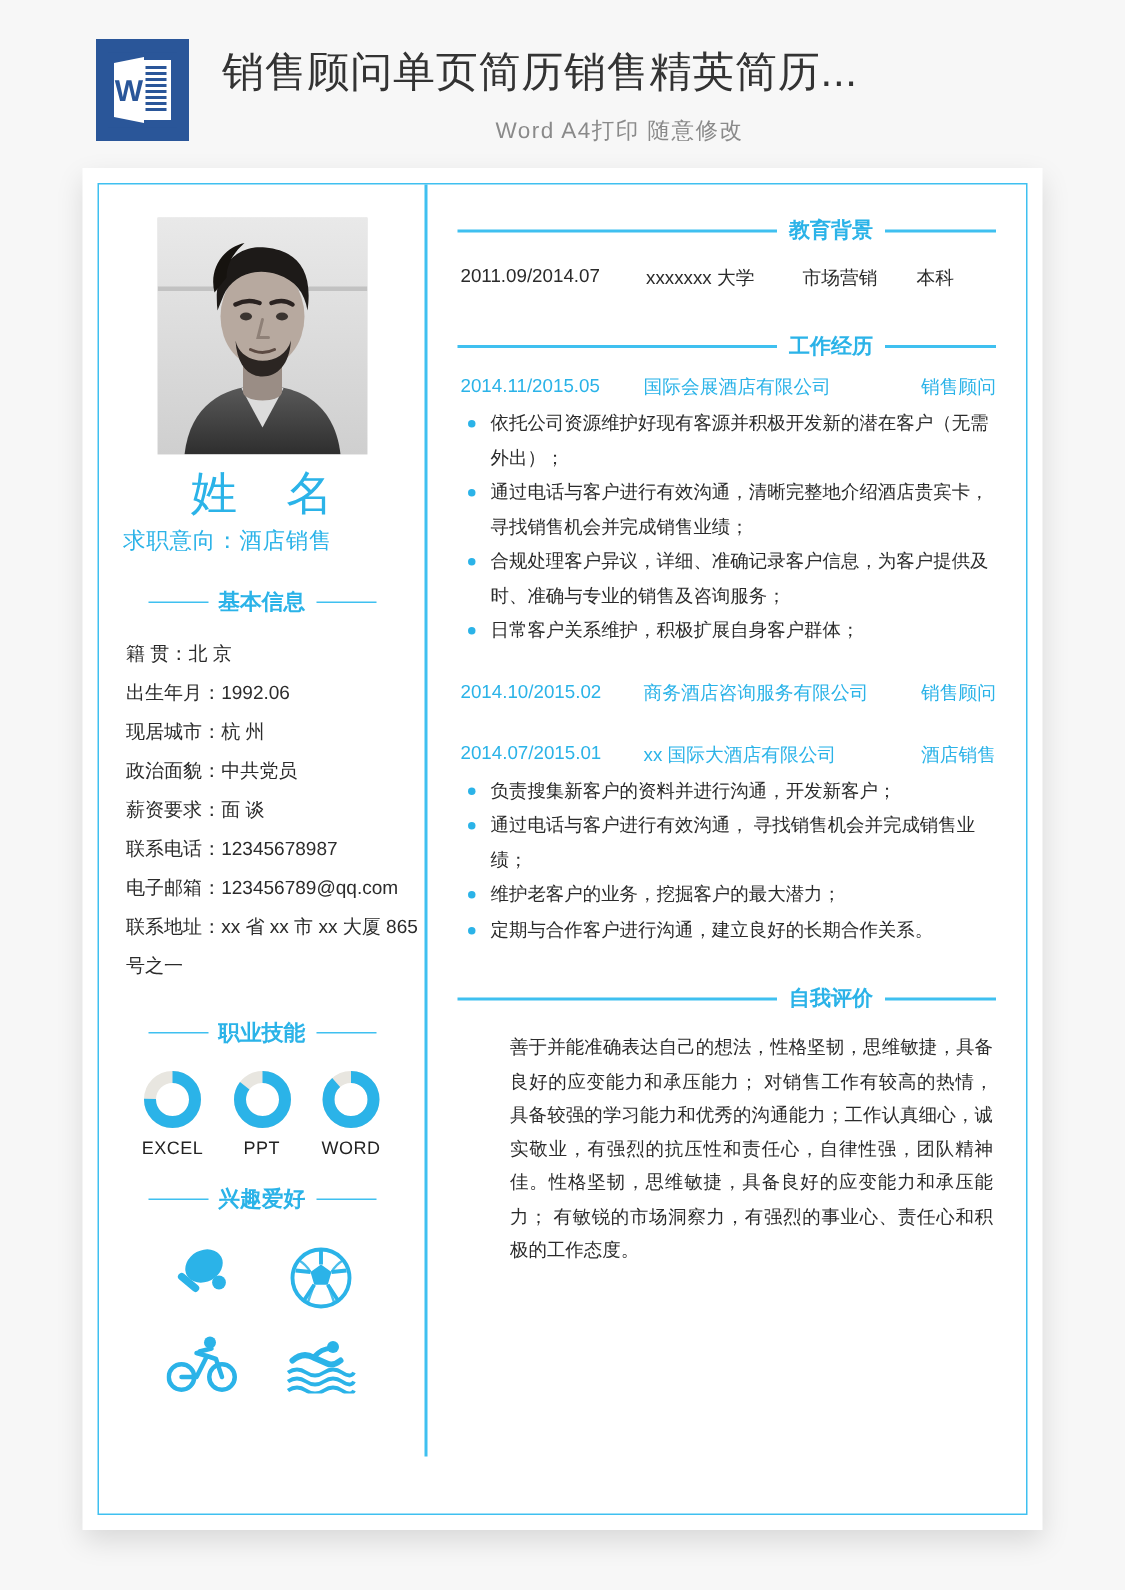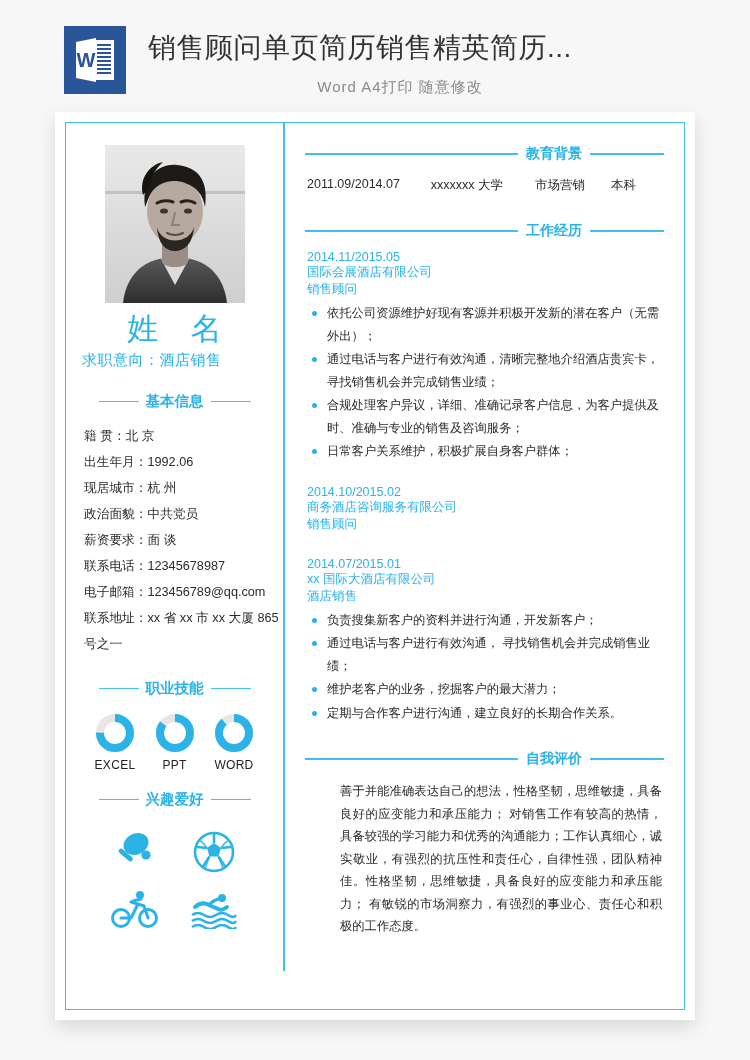--- a/index.html
+++ b/index.html
@@ -20,21 +20,21 @@
     position: absolute; left: 64px; top: 26px; width: 62px; height: 68px;
     background: #2a5699; display: flex; align-items: center; justify-content: center;
   }
   .word-logo svg { display: block; }
   .title {
     position: absolute; left: 148px; top: 24px; width: 590px; height: 48px;
     font-size: 28px; line-height: 48px; color: #333; white-space: nowrap;
     overflow: hidden; font-weight: 400; letter-spacing: 0.5px;
   }
   .subtitle {
-    position: absolute; left: 150px; top: 78px; width: 500px;
+    position: absolute; left: 163px; top: 78px; width: 500px;
     font-size: 15px; color: #8a8a8a; text-align: center; letter-spacing: 1px;
   }
 
   
   .card {
     position: absolute; left: 55px; top: 112px; width: 640px; height: 908px;
     background: #fff; box-shadow: 0 7px 18px rgba(0,0,0,0.13);
   }
   .card-inner {
     position: absolute; left: 10px; top: 10px; right: 10px; bottom: 10px;
@@ -103,21 +103,20 @@
   }
   .edu-row .c1 { width: 140px; }
   .edu-row .c2 { width: 118px; }
   .edu-row .c3 { width: 86px; }
   .edu-row .c4 { width: 60px; }
 
   .job { margin-top: 6px; }
   .job-head {
     display: flex; font-size: 12.5px; color: #2bb3e8; padding: 0 0 2px 2px;
     white-space: nowrap;
-    flex-direction: column;
   }
   .job-head .jdate { width: 122px; color: #2bb3e8; }
   .job-head .jcomp { flex: 1 1 auto; }
   .job-head .jrole { flex: 0 0 auto; }
   .bullets { list-style: none; margin: 2px 0 0 0; padding: 0; }
   .bullets li {
     position: relative; padding-left: 22px; font-size: 12.3px; color: #2b2b2b;
     line-height: 22.5px; margin-bottom: 1px;
   }
   .bullets li::before {

